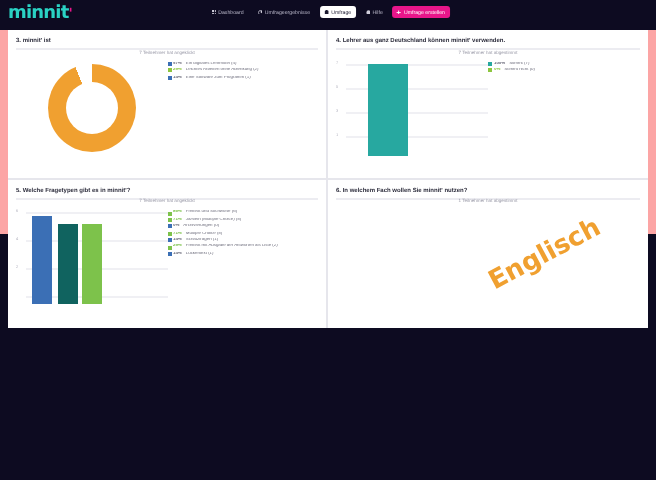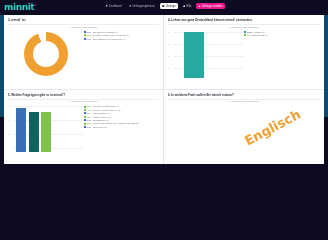--- a/index.html
+++ b/index.html
@@ -3,21 +3,21 @@
 <meta charset="utf-8">
 <style>
   * { box-sizing: border-box; margin:0; padding:0; }
   html,body { width:328px; height:164px; overflow:hidden; }
   body {
     background:#0d0b21;
     font-family:"Liberation Sans", sans-serif;
     font-size:3.2px;
     color:#3b3b4a;
   }
-  .app { width:328px; height:117px; position:relative; background:#0c4a6e; }
+  .app { width:328px; height:117px; position:relative; background:#fca5a5; }
 
   
   .topbar {
     height:15px; width:100%;
     background:#0d0b21;
     display:flex; align-items:center;
     position:relative;
   }
   .logo {
     margin-left:4px;

